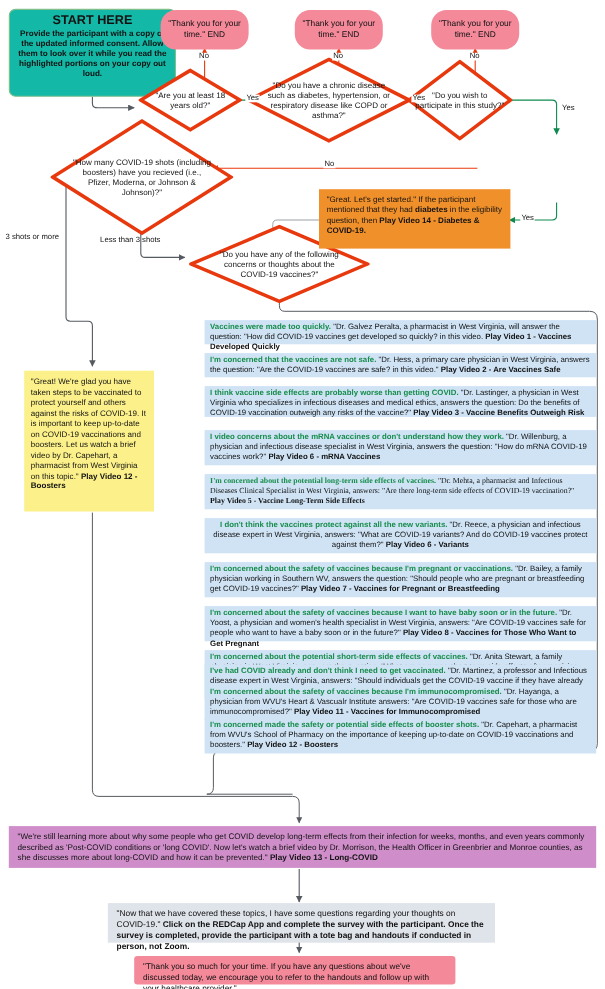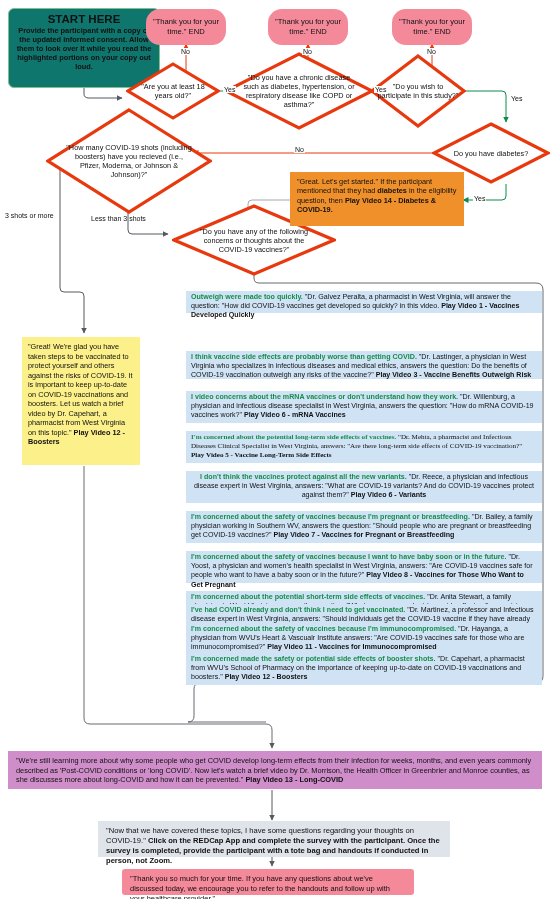--- a/index.html
+++ b/index.html
@@ -7,21 +7,21 @@
        font-family:"Liberation Sans","DejaVu Sans",sans-serif;
        -webkit-font-smoothing:antialiased;}
   #canvas{position:absolute;left:0;top:0;width:550px;height:899px;}
   svg.lines{position:absolute;left:0;top:0;width:550px;height:899px;pointer-events:none;}
 
   .node{position:absolute;box-sizing:border-box;}
 
   
   .startbox{
     left:8px;top:8px;width:152px;height:80px;
-    background:#0f766e;border:1px solid #7fbf8c;border-radius:6px;
+    background:#14b8a6;border:1px solid #7fbf8c;border-radius:6px;
     padding:4px 6px;text-align:center;color:#111;
   }
   .startbox .t1{font-size:11.5px;font-weight:bold;line-height:12px;margin-bottom:1px;}
   .startbox .t2{font-size:7.4px;font-weight:bold;line-height:9.1px;}
 
   
   .endpill{
     background:#f4899a;border-radius:14px;color:#111;
     display:flex;align-items:center;justify-content:center;text-align:center;
     font-size:7.6px;line-height:9.6px;padding:3px 6px;
@@ -156,26 +156,20 @@
     <div class="dtext" style="padding:0 16px;">"Do you have a chronic disease such as diabetes, hypertension, or respiratory disease like COPD or asthma?"</div>
   </div>
 
   <div class="node diamond" style="left:370px;top:54px;width:96px;height:74px;">
     <svg viewBox="0 0 96 74" preserveAspectRatio="none">
       <polygon points="48,2 94,37 48,72 2,37" fill="#fff" stroke="#e8380d" stroke-width="3.2"></polygon>
     </svg>
     <div class="dtext">"Do you wish to participate in this study?"</div>
   </div>
 
-  <div class="node diamond" style="left:432px;top:122px;width:118px;height:62px;">
-    <svg viewBox="0 0 118 62" preserveAspectRatio="none">
-      <polygon points="59,2 116,31 59,60 2,31" fill="#fff" stroke="#e8380d" stroke-width="3.2"></polygon>
-    </svg>
-    <div class="dtext" style="padding:0 5px;">Do you have diabetes?</div>
-  </div>
 
   <div class="node diamond" style="left:46px;top:108px;width:166px;height:106px;">
     <svg viewBox="0 0 166 106" preserveAspectRatio="none">
       <polygon points="83,2 164,53 83,104 2,53" fill="#fff" stroke="#e8380d" stroke-width="3.2"></polygon>
     </svg>
     <div class="dtext" style="padding:0 20px;">"How many COVID-19 shots (including boosters) have you recieved (i.e., Pfizer, Moderna, or Johnson &amp; Johnson)?"</div>
   </div>
 
   <div class="node diamond" style="left:172px;top:204px;width:164px;height:72px;">
     <svg viewBox="0 0 164 72" preserveAspectRatio="none">
@@ -197,36 +191,39 @@
   <div class="elabel" style="left:426px;top:48px;">No</div>
   <div class="elabel" style="left:223px;top:86px;">Yes</div>
   <div class="elabel" style="left:374px;top:86px;">Yes</div>
   <div class="elabel" style="left:510px;top:95px;">Yes</div>
   <div class="elabel" style="left:294px;top:146px;">No</div>
   <div class="elabel" style="left:473px;top:195px;">Yes</div>
   <div class="elabel plain" style="left:4px;top:212px;">3 shots or more</div>
   <div class="elabel plain" style="left:90px;top:215px;">Less than 3 shots</div>
 
   <div class="concern" style="top:291px;height:22px;">
-    <span class="lead">Outweigh were made too quickly.</span><span> "Dr. Galvez Peralta, a pharmacist in West Virginia, will answer the question: "How did COVID-19 vaccines get developed so quickly? in this video. </span><b class="play">Play Video 1 - Vaccines Developed Quickly</b>
+    <span class="lead">Vaccines were made too quickly.</span><span> "Dr. Galvez Peralta, a pharmacist in West Virginia, will answer the question: "How did COVID-19 vaccines get developed so quickly? in this video. </span><b class="play">Play Video 1 - Vaccines Developed Quickly</b>
+  </div>
+  <div class="concern" style="top:321px;height:22px;">
+    <span class="lead">I'm concerned that the vaccines are not safe.</span><span> "Dr. Hess, a primary care physician in West Virginia, answers the question: "Are the COVID-19 vaccines are safe? in this video." </span><b class="play">Play Video 2 - Are Vaccines Safe</b>
   </div>
   <div class="concern" style="top:351px;height:28px;">
     <span class="lead">I think vaccine side effects are probably worse than getting COVID.</span><span> "Dr. Lastinger, a physician in West Virginia who specializes in infectious diseases and medical ethics, answers the question: Do the benefits of COVID-19 vaccination outweigh any risks of the vaccine?" </span><b class="play">Play Video 3 - Vaccine Benefits Outweigh Risk</b>
   </div>
   <div class="concern" style="top:391px;height:32px;">
     <span class="lead">I video concerns about the mRNA vaccines or don't understand how they work.</span><span> "Dr. Willenburg, a physician and infectious disease specialist in West Virginia, answers the question: "How do mRNA COVID-19 vaccines work?" </span><b class="play">Play Video 6 - mRNA Vaccines</b>
   </div>
   <div class="concern" style="top:431px;height:32px;font-family:Liberation Serif, serif;">
     <span class="lead">I'm concerned about the potential long-term side effects of vaccines.</span><span> "Dr. Mehta, a pharmacist and Infectious Diseases Clinical Specialist in West Virginia, answers: "Are there long-term side effects of COVID-19 vaccination?" </span><b class="play">Play Video 5 - Vaccine Long-Term Side Effects</b>
   </div>
   <div class="concern" style="top:471px;height:32px;text-align:center;">
     <span class="lead">I don't think the vaccines protect against all the new variants.</span><span> "Dr. Reece, a physician and infectious disease expert in West Virginia, answers: "What are COVID-19 variants? And do COVID-19 vaccines protect against them?" </span><b class="play">Play Video 6 - Variants</b>
   </div>
   <div class="concern" style="top:511px;height:32px;">
-    <span class="lead">I'm concerned about the safety of vaccines because I'm pregnant or breastfeeding.</span><span> "Dr. Bailey, a family physician working in Southern WV, answers the question: "Should people who are pregnant or breastfeeding get COVID-19 vaccines?" </span><b class="play">Play Video 7 - Vaccines for Pregnant or Breastfeeding</b>
+    <span class="lead">I'm concerned about the safety of vaccines because I'm pregnant or vaccinations.</span><span> "Dr. Bailey, a family physician working in Southern WV, answers the question: "Should people who are pregnant or breastfeeding get COVID-19 vaccines?" </span><b class="play">Play Video 7 - Vaccines for Pregnant or Breastfeeding</b>
   </div>
   <div class="concern" style="top:551px;height:32px;">
     <span class="lead">I'm concerned about the safety of vaccines because I want to have baby soon or in the future.</span><span> "Dr. Yoost, a physician and women's health specialist in West Virginia, answers: "Are COVID-19 vaccines safe for people who want to have a baby soon or in the future?" </span><b class="play">Play Video 8 - Vaccines for Those Who Want to Get Pregnant</b>
   </div>
   <div class="concern" style="top:591px;height:32px;">
     <span class="lead">I'm concerned about the potential short-term side effects of vaccines.</span><span> "Dr. Anita Stewart, a family physician in West Virginia, answers the question: "What are common short-term side effects after receiving COVID-19 vaccine?" </span><b class="play">Play Video 9 - Vaccine Short-term Side Effects</b>
   </div>
 
   <div class="concern" style="top:604px;height:32px;">
     <span class="lead">I've had COVID already and don't think I need to get vaccinated.</span><span> "Dr. Martinez, a professor and Infectious disease expert  in West Virginia, answers: "Should individuals get the COVID-19 vaccine if they have already had COVID-19?" </span><b class="play">Play Video 10 - Natural Immunity vs. Vaccination</b>

